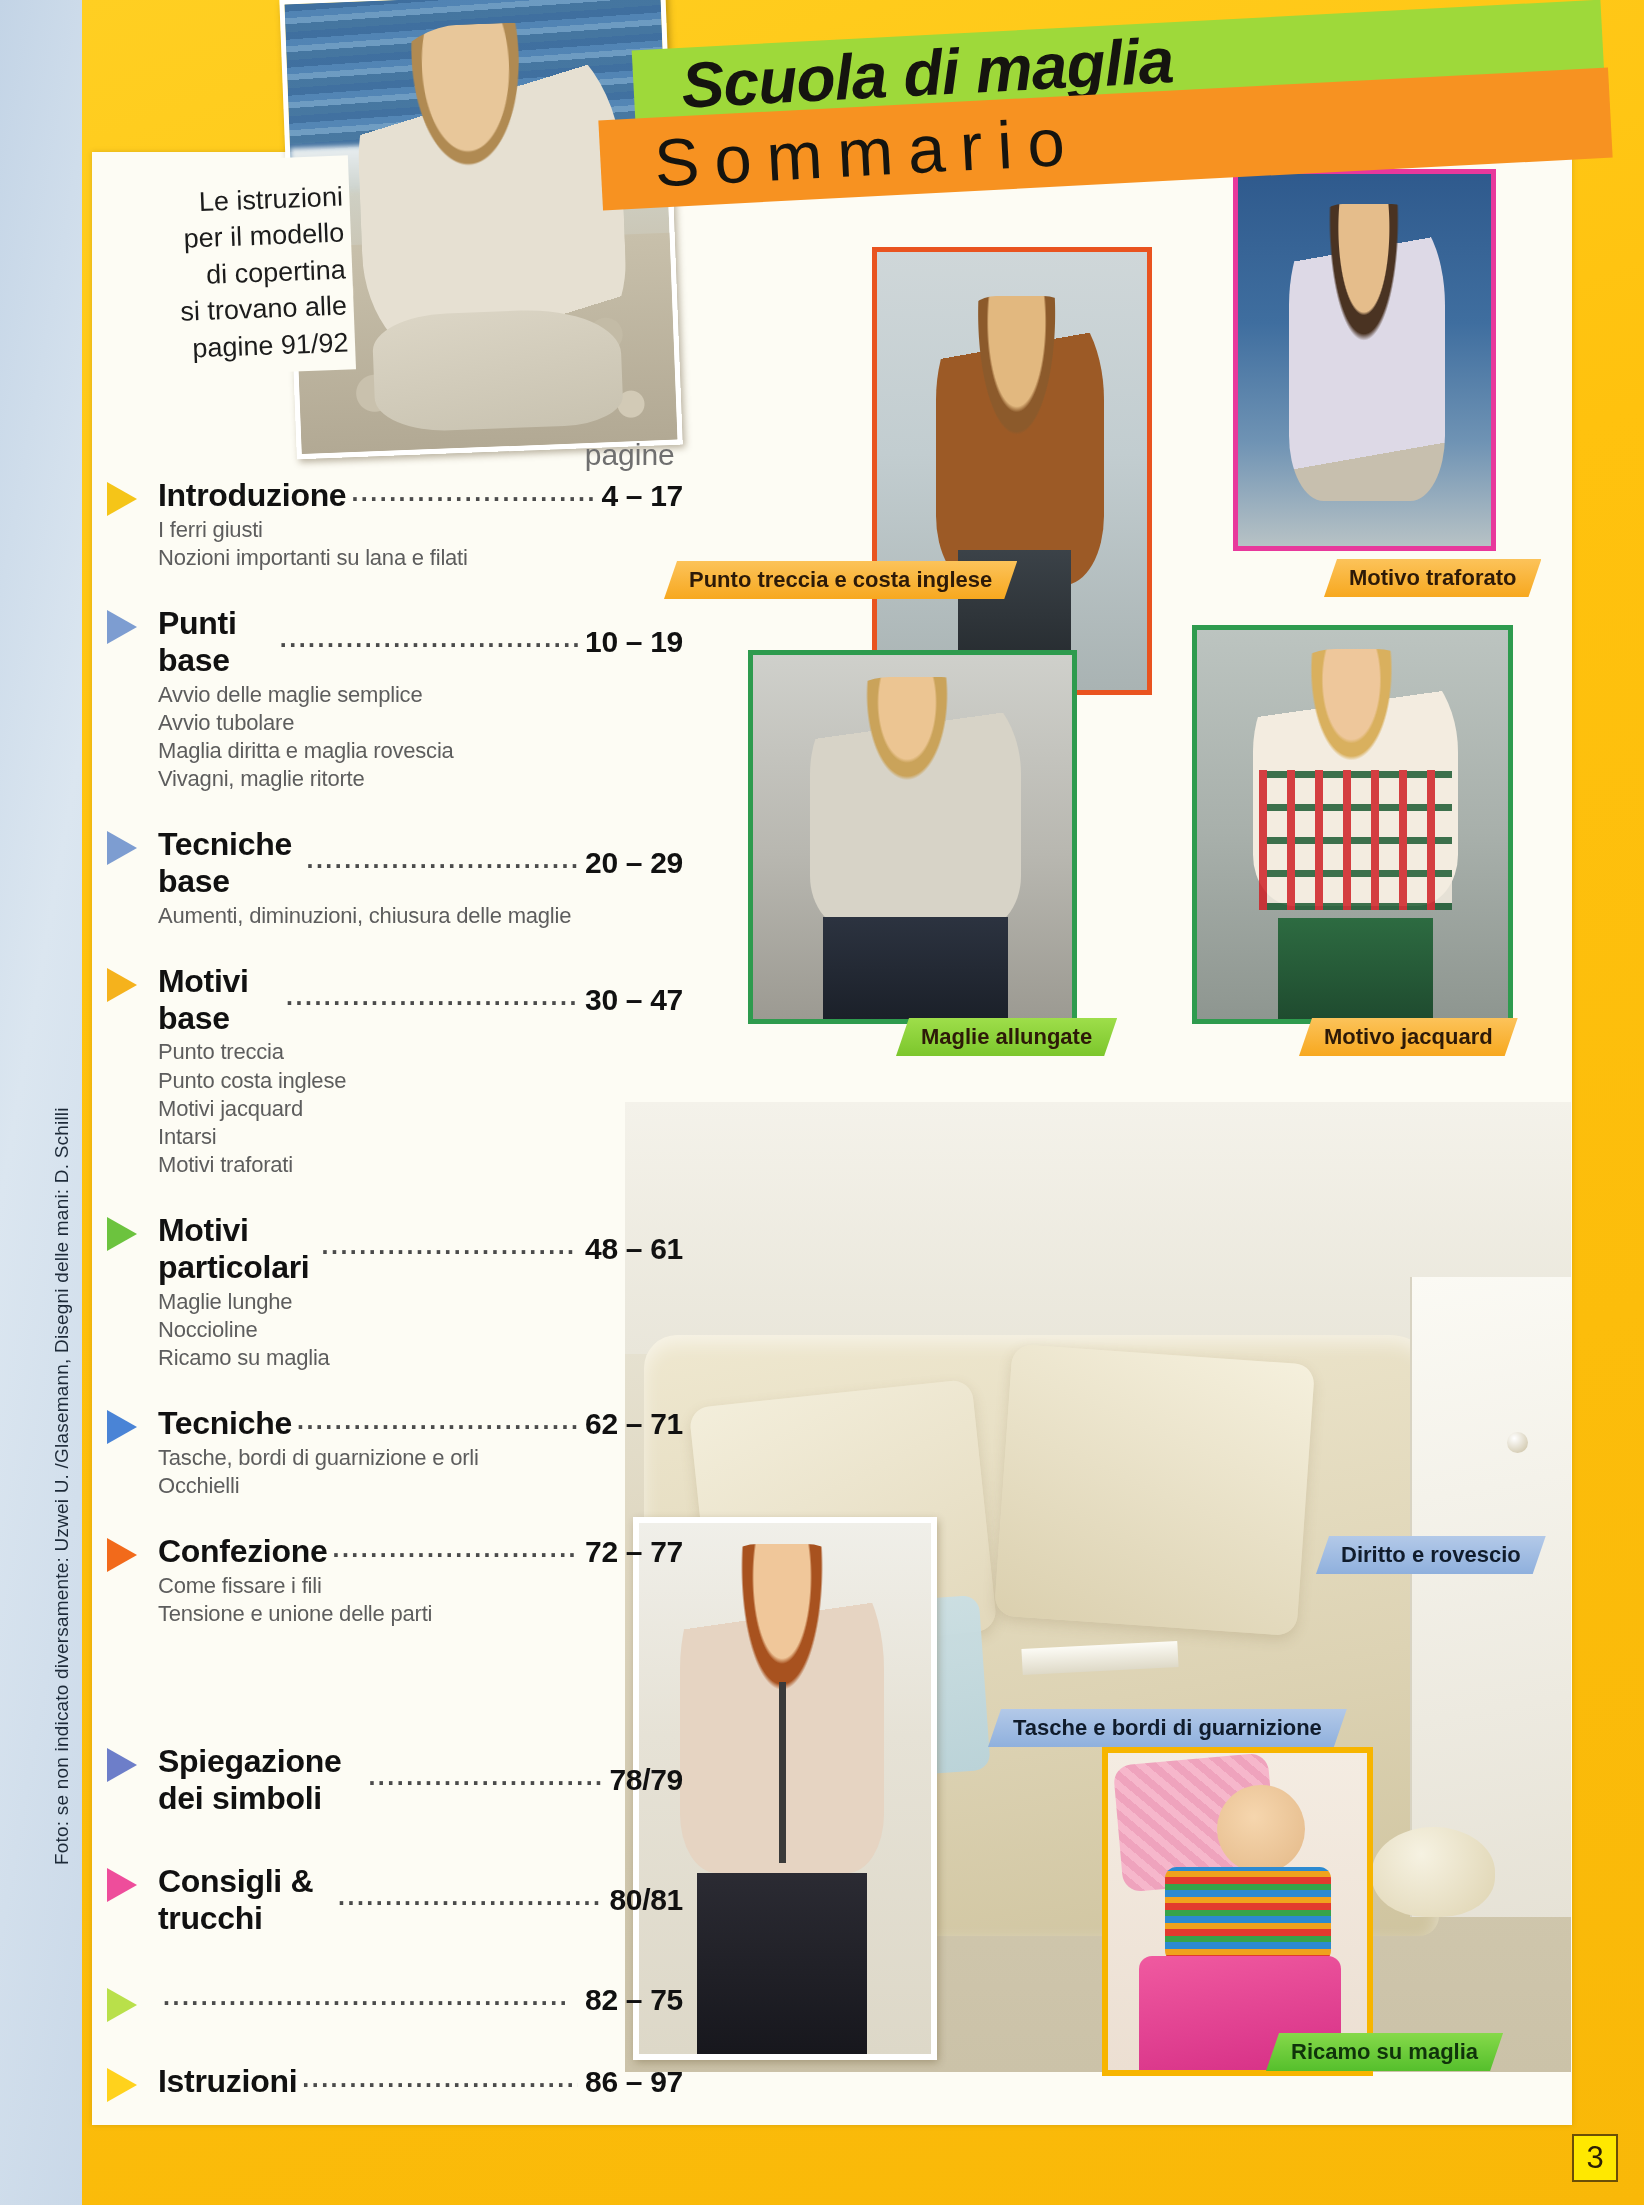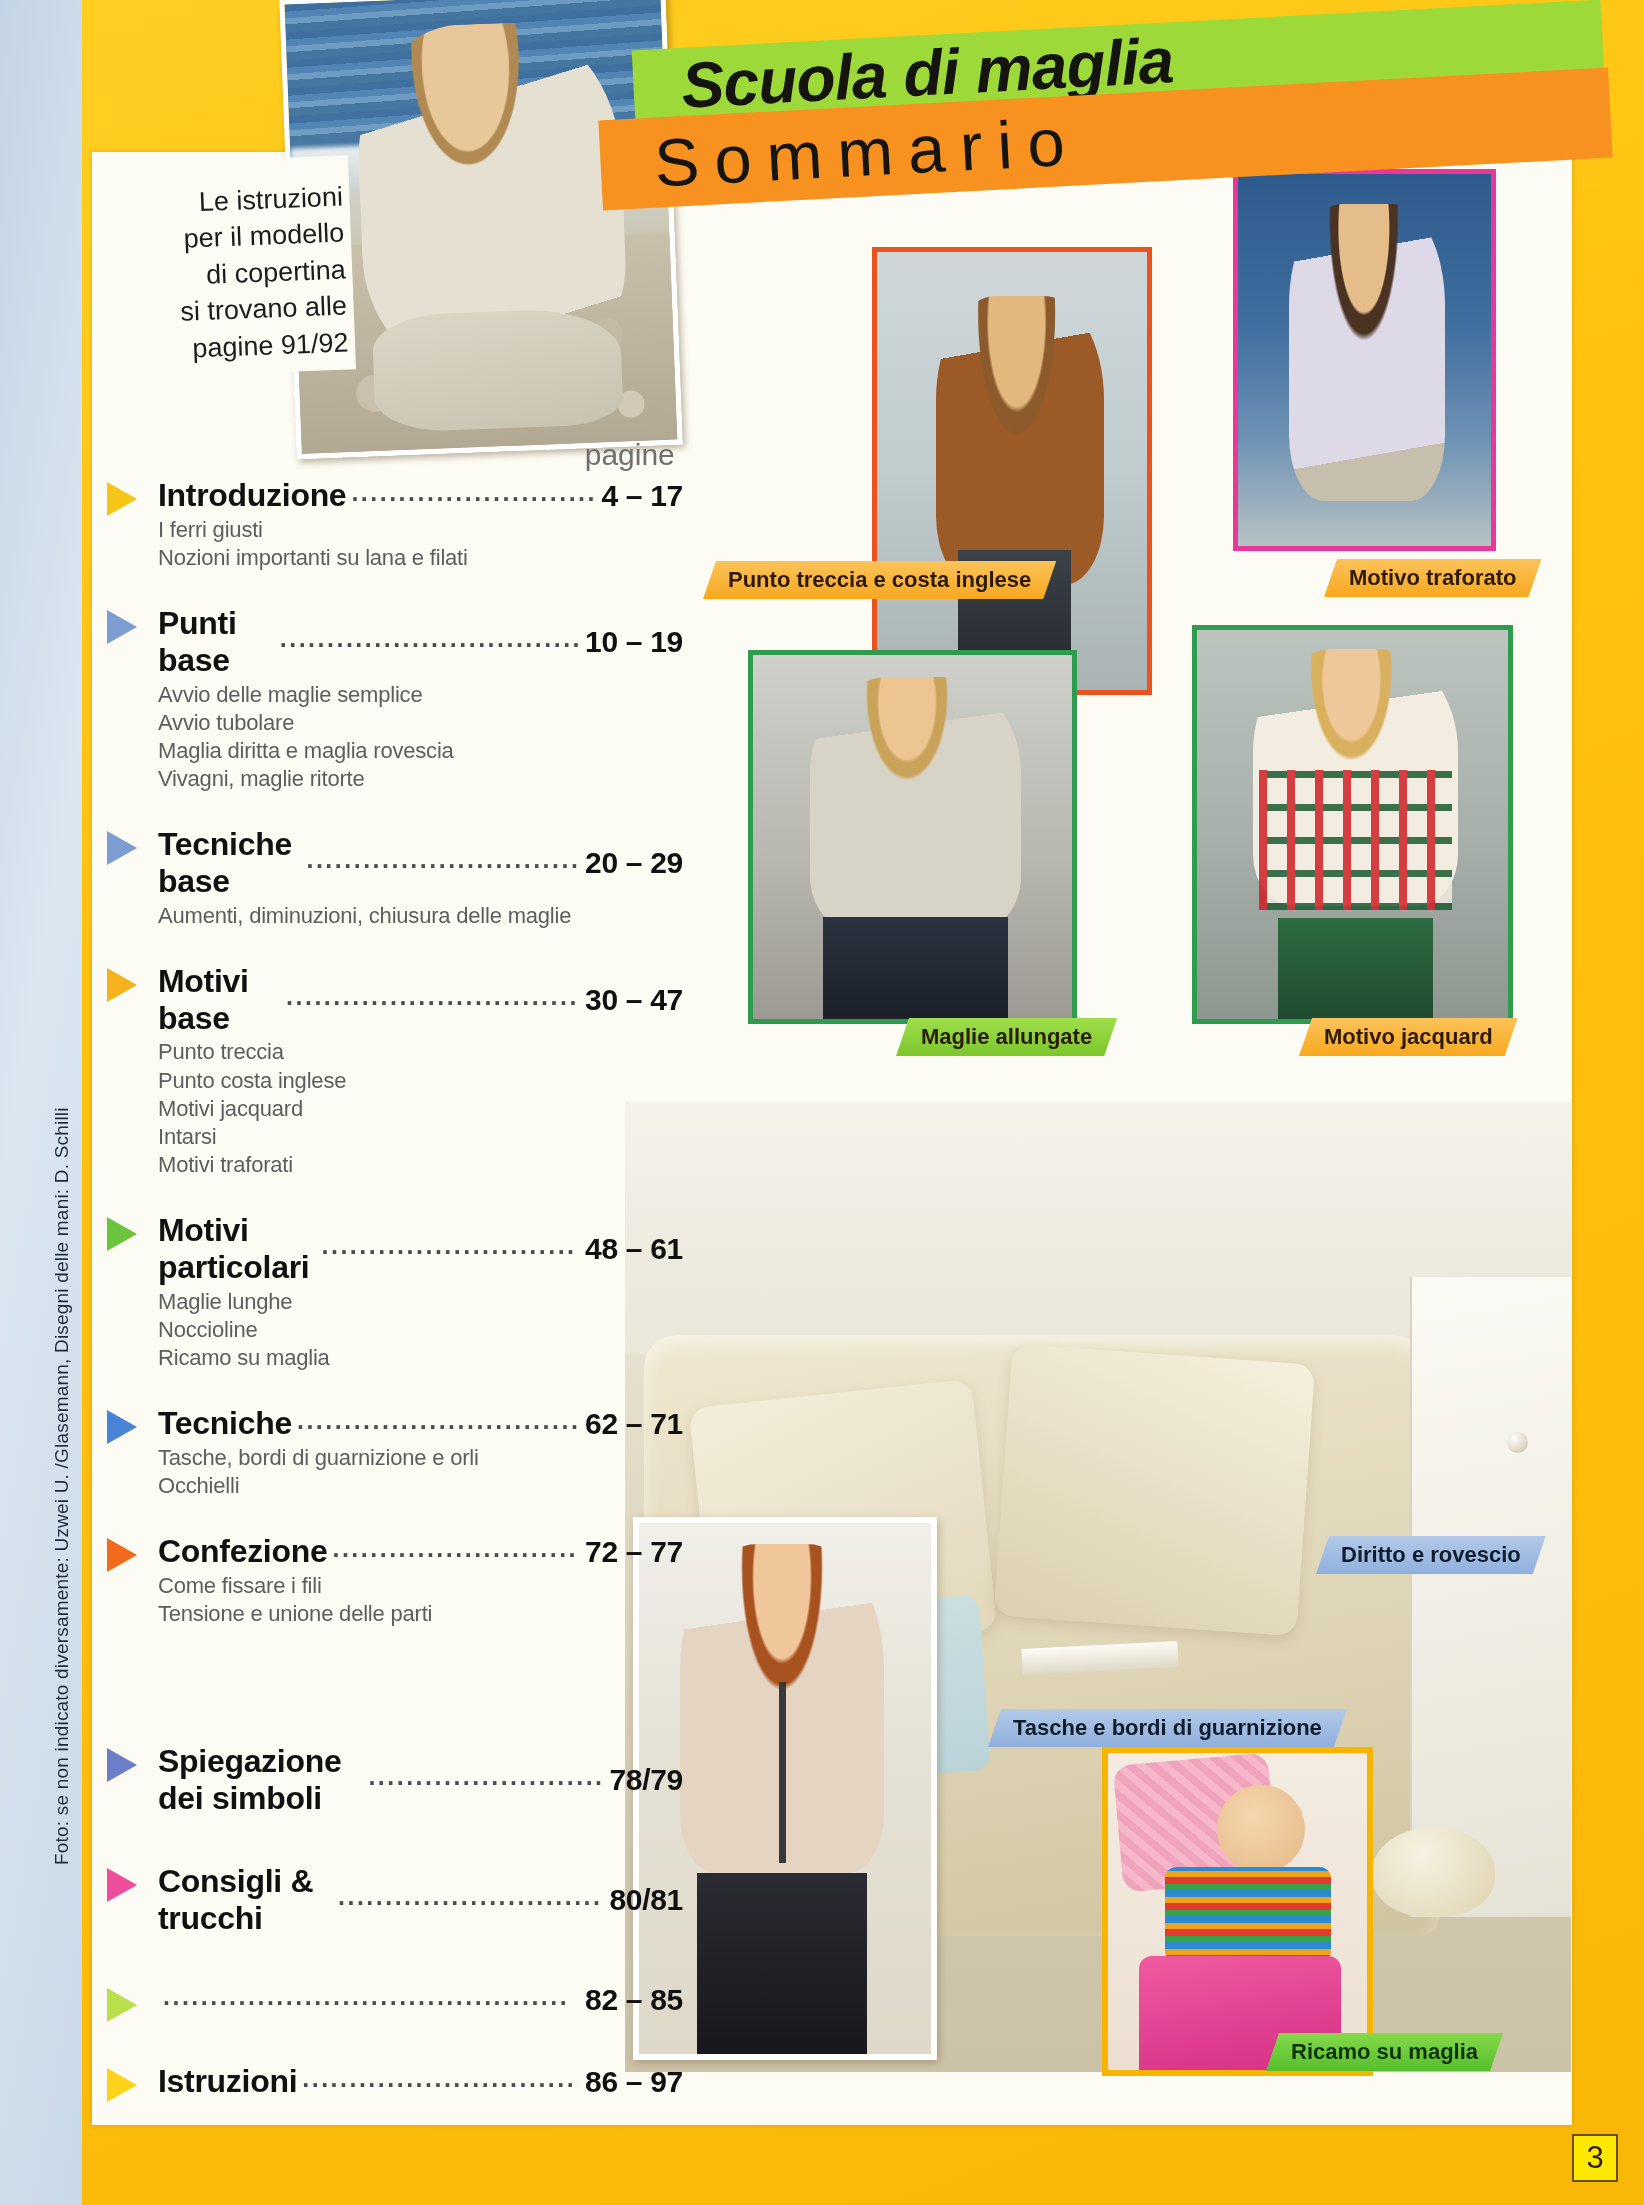--- a/index.html
+++ b/index.html
@@ -347,21 +347,21 @@
     font-size: 22px; font-weight: bold; color: #2d1a08;
     white-space: nowrap;
     clip-path: polygon(13px 0, 100% 0, calc(100% - 13px) 100%, 0 100%);
     box-shadow: 0 1.6px 4.1px rgba(80,60,20,.25);
   }
   .cap-orange { background: linear-gradient(180deg,#fcc35a,#f7a81f); }
   .cap-green  { background: linear-gradient(180deg,#9ede4a,#7cc62c); }
   .cap-blue   { background: linear-gradient(180deg,#b3c9e8,#8fb0dd); color:#101c2c; }
   .cap-green2 { background: linear-gradient(180deg,#86d94a,#55bf2c); color:#10330b; }
 
-  #cap-treccia   { left: 703px;  top: 561px;  }
+  #cap-treccia   { left: 664px;  top: 561px;  }
   #cap-traforato { left: 1324px; top: 559px;  }
   #cap-allungate { left: 896px; top: 1018px; }
   #cap-jacquard  { left: 1299px; top: 1018px; }
   #cap-diritto   { left: 1316px; top: 1520px; margin-top: 16px; }
   #cap-tasche    { left: 988px; top: 1671px; margin-top: 38px; }
   #cap-ricamo    { left: 1266px; top: 2033px; }
 
   
   #page-number {
     position: absolute; right: 26px; bottom: 23px;
@@ -574,21 +574,21 @@
         <span class="title">Consigli &amp; trucchi</span>
         <span class="dots">...........................................</span>
         <span class="pages">80/81</span>
       </div>
       <div class="spacer-lg"></div>
     </div>
     <div class="toc-entry">
       <div class="tri" style="border-left-color: rgb(185, 224, 74);"></div>
       <div class="toc-head">
         <span class="dots">...........................................</span>
-        <span class="pages">82 – 85</span>
+        <span class="pages">82 – 75</span>
       </div>
       <div class="spacer-lg"></div>
     </div>
     <div class="toc-entry">
       <div class="tri" style="border-left-color: rgb(255, 210, 28);"></div>
       <div class="toc-head">
         <span class="title">Istruzioni</span>
         <span class="dots">...........................................</span>
         <span class="pages">86 – 97</span>
       </div>

